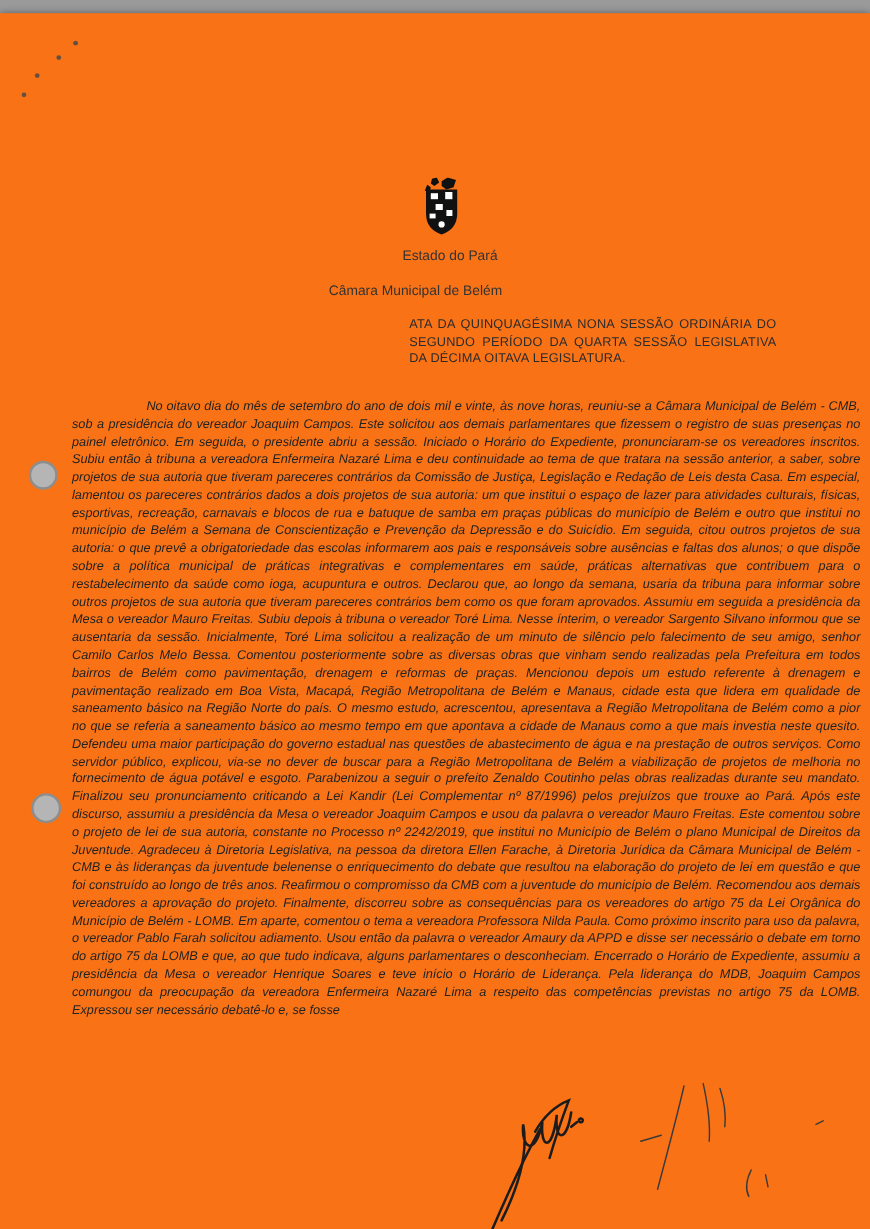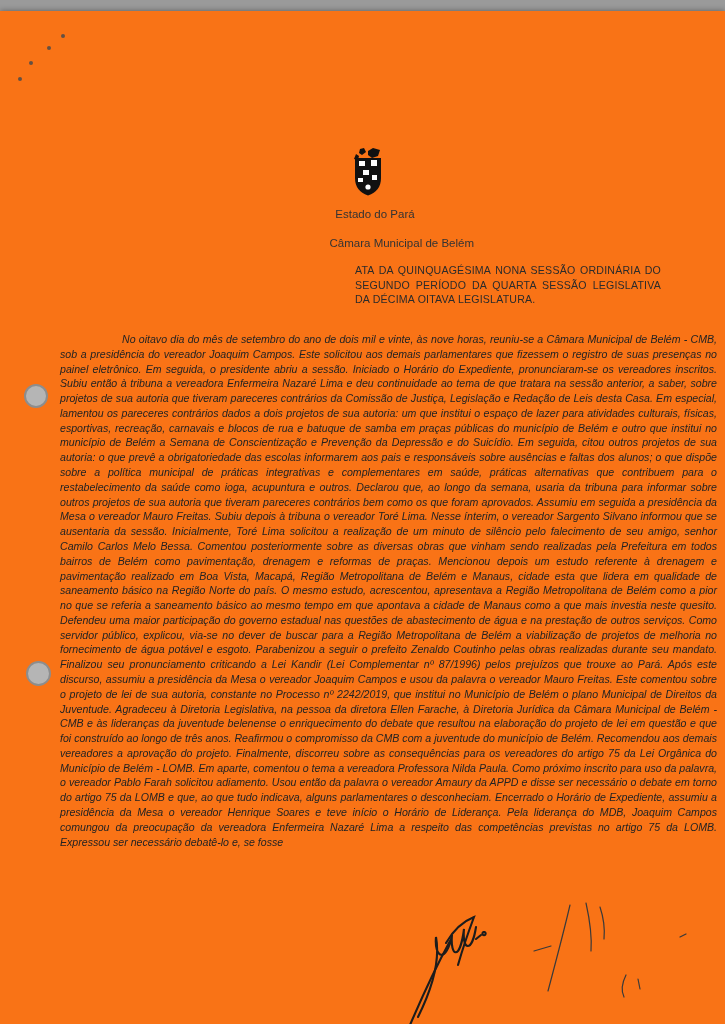--- a/index.html
+++ b/index.html
@@ -19,24 +19,24 @@
   .dot.d2{left:47px;top:35px;}
   .dot.d3{left:29px;top:50px;}
   .dot.d4{left:18px;top:66px;}
   
   .hole{position:absolute;border-radius:50%;background:#b5b5b5;border:2px solid #8d8d8d;box-sizing:border-box;}
   .hole.h1{left:24px;top:373px;width:24px;height:24px;}
   .hole.h2{left:26px;top:650px;width:25px;height:25px;}
   
   .emblem{position:absolute;left:351px;top:137px;width:34px;height:48px;}
   .state-name{position:absolute;left:275px;top:197px;width:200px;text-align:center;font-size:11.5px;color:#333;}
-  .institution-name{position:absolute;left:274px;top:226px;width:200px;text-align:right;font-size:11.5px;color:#333;}
+  .institution-name{position:absolute;left:274px;top:226px;width:200px;text-align:left;font-size:11.5px;color:#333;}
   
   .session-title{
-    position:absolute;left:355px;top:252px;width:306px;
+    position:absolute;left:341px;top:252px;width:306px;
     font-size:10.6px;line-height:14.6px;text-align:justify;
     color:#2b2b2b;letter-spacing:.2px;
   }
   
   .body-text{
     position:absolute;left:60px;top:321px;width:657px;
     font-size:10.6px;line-height:14.78px;text-align:justify;
     text-indent:62px;color:#232323;margin:0;font-style:italic;
   }
   .signatures{position:absolute;left:388px;top:888px;width:330px;height:136px;}

